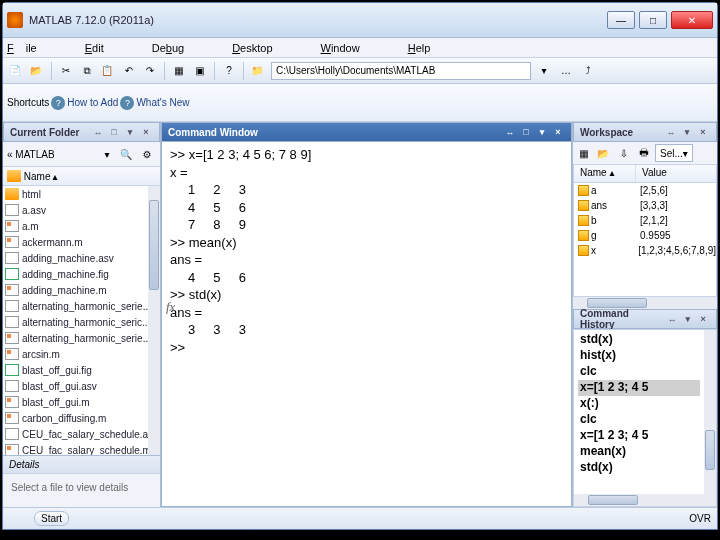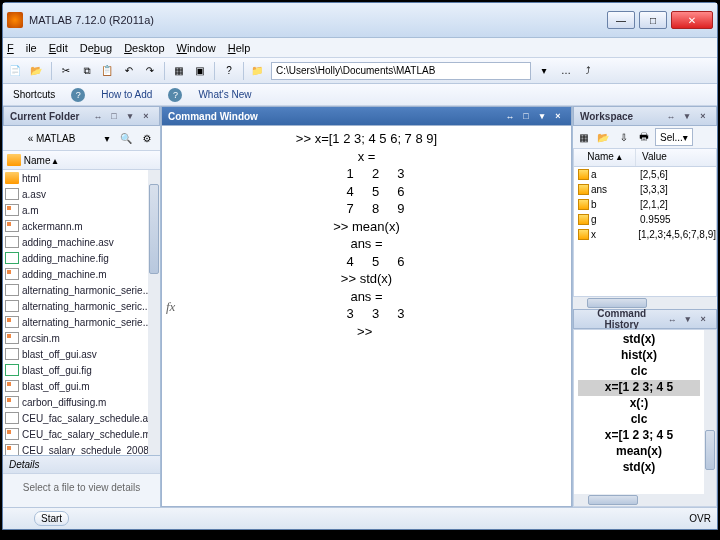--- a/index.html
+++ b/index.html
@@ -4,33 +4,33 @@
 <style>
 * { margin: 0; padding: 0; box-sizing: border-box; font-family: "Segoe UI", Tahoma, sans-serif; }
 body { width: 720px; height: 540px; background: #000; overflow: hidden; }
 .win { width: 716px; height: 528px; margin: 2px; background: #e8eef5; border: 1px solid #5a7ba8; border-radius: 4px 4px 0 0; display: flex; flex-direction: column; }
 .titlebar { height: 26px; background: linear-gradient(#e8f0fa,#c8daf0); display: flex; align-items: center; padding: 17px 4px; border-bottom: 1px solid #a8bed8; }
 .titlebar .icon-m { width: 16px; height: 16px; background: radial-gradient(#f80,#b40); border-radius: 2px; margin-right: 6px; }
 .titlebar .title { font-size: 11px; color: #223; flex: 1; }
 .winbtns { display: flex; gap: 4px; }
 .winbtn { width: 28px; height: 18px; border: 1px solid #6a82a8; border-radius: 2px; background: linear-gradient(#f8faff,#d0dcf0); font-size: 10px; display: flex; align-items: center; justify-content: center; cursor: pointer; }
 .winbtn.close { background: linear-gradient(#f88,#d22); color: #fff; border-color: #a22; width: 42px; }
-.menubar { height: 20px; background: #f0f4fa; display: flex; align-items: center; padding: 0 4px; border-bottom: 1px solid #c8d4e6; }
+.menubar { height: 20px; background: #f0f4fa; display: flex; align-items: center; padding: 0 4px; border-bottom: 1px solid #c8d4e6; gap: 36px; }
 .menubar span { font-size: 11px; margin-right: 12px; cursor: pointer; }
 .menubar span u { text-decoration: underline; }
 .toolbar { height: 26px; background: linear-gradient(#f8faff,#e0e8f4); display: flex; align-items: center; padding: 0 4px; border-bottom: 1px solid #b8c8de; gap: 3px; }
 .tbtn { width: 18px; height: 18px; border: 1px solid transparent; display: flex; align-items: center; justify-content: center; font-size: 10px; cursor: pointer; }
 .sep { width: 1px; height: 18px; background: #b8c8de; margin: 0 2px; }
 .addrbox { display: flex; align-items: center; gap: 4px; flex: 1; }
 .addrbox .addr { flex: 1; max-width: 260px; height: 18px; border: 1px solid #a8b8d0; background: #fff; font-size: 10px; padding: 0 4px; display: flex; align-items: center; }
-.shortcuts { height: 22px; background: linear-gradient(#f8faff,#e8eef8); display: flex; align-items: center; padding: 0 10px; border-bottom: 1px solid #c8d4e6; font-size: 10px; gap: 16px; }
+.shortcuts { height: 38px; background: linear-gradient(#f8faff,#e8eef8); display: flex; align-items: center; padding: 0 4px; border-bottom: 1px solid #c8d4e6; font-size: 10px; gap: 2px; }
 .shortcuts .link { color: #224488; cursor: pointer; }
 .shortcuts .qicon { width: 14px; height: 14px; border-radius: 50%; background: #58a; color: #fff; display: inline-flex; align-items: center; justify-content: center; font-size: 9px; }
 .main { flex: 1; display: flex; min-height: 0; }
-.panel { background: #f0f4fa; display: flex; flex-direction: column; text-align: center; }
+.panel { background: #f0f4fa; display: flex; flex-direction: column; }
 .panelhead { height: 20px; background: linear-gradient(#e0e8f4,#c8d6ea); border: 1px solid #a0b4d0; display: flex; align-items: center; padding: 0 6px; font-size: 10px; font-weight: bold; color: #334; }
 .panelhead .sp { flex: 1; }
 .panelhead .pbtn { width: 14px; height: 14px; display: flex; align-items: center; justify-content: center; cursor: pointer; font-size: 9px; color: #556; margin-left: 2px; }
 .cmdhead { background: linear-gradient(#5080c0,#3868a8); color: #fff; }
 .cmdhead .pbtn { color: #fff; }
 .left { width: 158px; border-right: 1px solid #a8bed8; }
 .left .navrow { height: 24px; display: flex; align-items: center; padding: 0 4px; gap: 2px; }
 .left .navrow .crumb { font-size: 10px; flex: 1; }
 .left .fldricn { width: 14px; height: 12px; background: linear-gradient(#fc6,#f90); border-radius: 1px; }
 .left .listrow { height: 20px; background: linear-gradient(#f8faff,#e8eef8); border-top: 1px solid #c8d4e6; border-bottom: 1px solid #c8d4e6; display: flex; align-items: center; padding: 0 4px; font-size: 10px; }
@@ -192,26 +192,26 @@
             </div>
             <div class="fitem">
               <span class="fic m"></span>
               <span>alternating_harmonic_serie...</span>
             </div>
             <div class="fitem">
               <span class="fic m"></span>
               <span>arcsin.m</span>
             </div>
             <div class="fitem">
-              <span class="fic asv"></span>
-              <span>blast_off_gui.asv</span>
-            </div>
-            <div class="fitem">
               <span class="fic fig"></span>
               <span>blast_off_gui.fig</span>
+            </div>
+            <div class="fitem">
+              <span class="fic asv"></span>
+              <span>blast_off_gui.asv</span>
             </div>
             <div class="fitem">
               <span class="fic m"></span>
               <span>blast_off_gui.m</span>
             </div>
             <div class="fitem">
               <span class="fic m"></span>
               <span>carbon_diffusing.m</span>
             </div>
             <div class="fitem">

